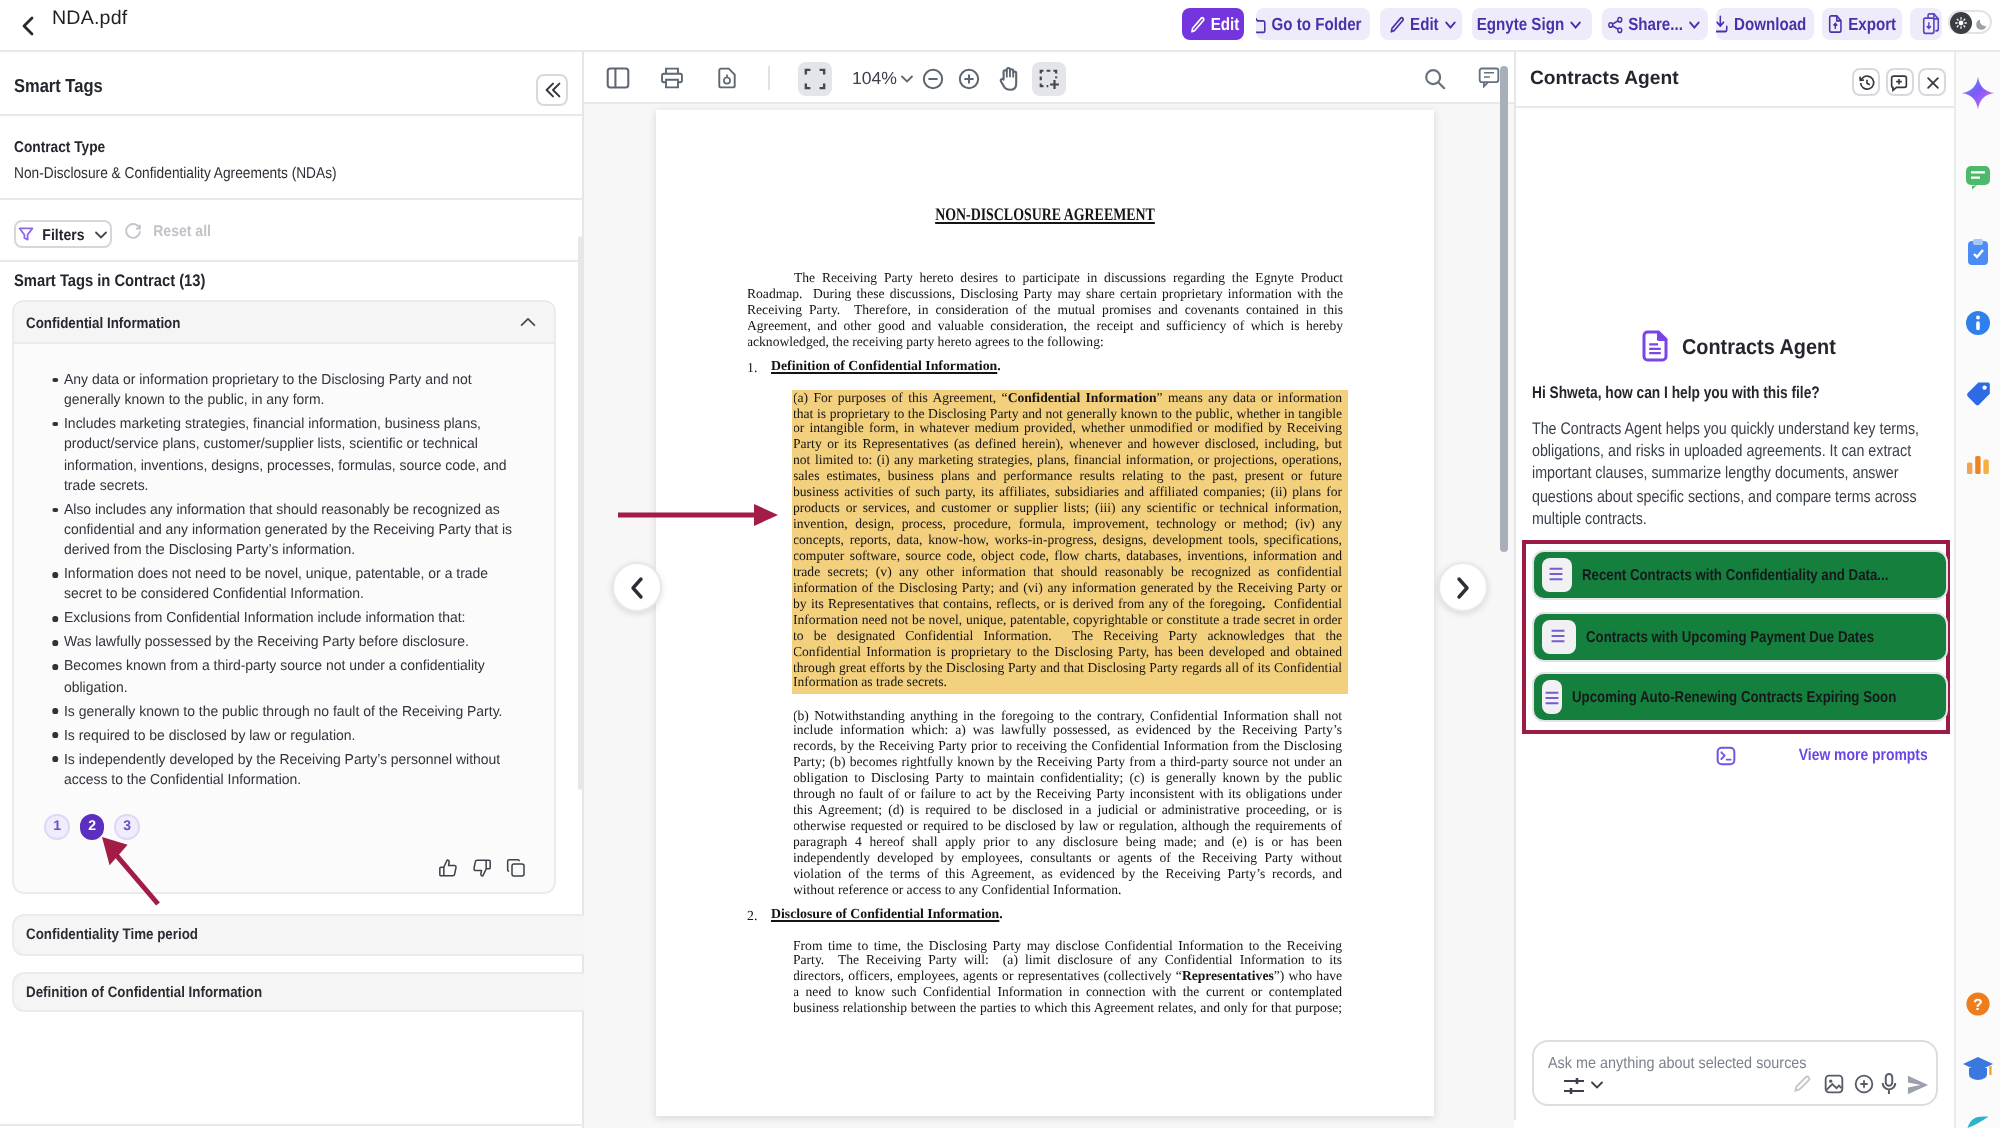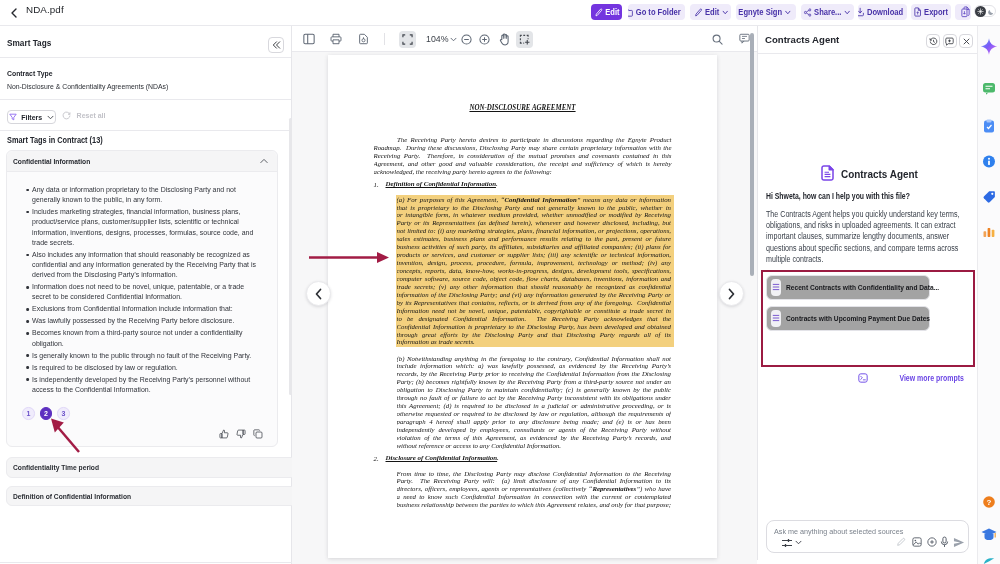--- a/index.html
+++ b/index.html
@@ -13,27 +13,27 @@
 .tbtn svg { flex:0 0 auto; }
 
 #lpanel { left:0; top:26px; width:292px; height:538px; background:#fff; border-right:1px solid #e6e6ea; }
 .hdr { font-size:11px; font-weight:bold; color:#23262d; }
 .acc { position:absolute; left:6px; width:312px; background:#f5f5f6; border:1px solid #ebebee; border-radius:6px; }
 .acc .lbl { position:absolute; left:5.5px; top:50%; transform:translateY(-50%) scaleX(0.88); transform-origin:left center; font-size:7.6px; font-weight:bold; color:#2a2d33; white-space:nowrap; }
 .chev { position:absolute; right:9px; top:50%; transform:translateY(-50%); }
 
 #center { left:292px; top:26px; width:465px; height:538px; background:#f7f7f8; }
 #ctoolbar { position:absolute; left:0; top:0; width:465px; height:26px; background:#fff; border-bottom:1px solid #e9e9ed; }
-#page { position:absolute; left:36px; top:29px; width:389px; height:503px; background:#fff; box-shadow:0 1px 4px rgba(60,60,70,0.18);font-style:italic; }
+#page { position:absolute; left:36px; top:29px; width:389px; height:503px; background:#fff; box-shadow:0 1px 4px rgba(60,60,70,0.18); }
 .serif { font-family:"Liberation Serif", serif; color:#141414; }
 .ln { font-size:6.8px; line-height:7.95px; height:7.95px; text-align:justify; text-align-last:justify; white-space:normal; overflow:hidden; }
 .ln.last { text-align-last:left; }
 
 #rpanel { left:757px; top:22px; width:220px; height:538px; background:#fff; border-left:1px solid #e6e6ea; }
-.pcard { position:absolute; left:8px; width:164px; height:25px; background:#a3a3a3; border:1px solid #e3e3e8; border-radius:6px; display:flex; align-items:center; }
+.pcard { position:absolute; left:8px; width:208px; height:25px; background:#15803d; border:1px solid #e3e3e8; border-radius:6px; display:flex; align-items:center; }
 .pcard .ic { width:17px; height:17px; margin-left:3.5px; background:#f1f1f4; border-radius:4px; display:flex; align-items:center; justify-content:center; }
 .pcard .tx { margin-left:5px; font-size:7.9px; font-weight:bold; color:#17181c; white-space:nowrap; transform:scaleX(0.84); transform-origin:left center; }
 
 #strip { left:977px; top:26px; width:23px; height:538px; background:#fbfbfc; border-left:1px solid #ebebee; }
 .sic { position:absolute; left:50%; transform:translateX(-50%); }
 #blt li { position:relative; font-size:7.2px; line-height:10.2px; color:#30333a; margin-bottom:1.8px; white-space:nowrap; transform:scaleX(0.97); transform-origin:left top; }
 #blt li::before { content:""; position:absolute; left:-6px; top:3.7px; width:2.6px; height:2.6px; border-radius:50%; background:#30333a; }
 .sqz { transform:scaleX(0.88); transform-origin:left center; white-space:nowrap; }
 .pgc { width:12.5px; height:12.5px; border-radius:50%; background:#f0ecfc; border:1px solid #e0d7f8; color:#6a4fc8; font-size:7px; font-weight:bold; display:flex; align-items:center; justify-content:center; }
 .pgc.sel { background:#5d2fc0; border-color:#5d2fc0; color:#fff; }
@@ -425,22 +425,30 @@
     <div class="tx">Recent Contracts with Confidentiality and Data...</div>
   </div>
   <div class="pcard" style="top:283.5px;">
     <div class="ic">
         <svg width="10" height="10" viewBox="0 0 10 10">
           <path d="M1.8 2.4 L8.2 2.4 M1.8 5 L8.2 5 M1.8 7.6 L8.2 7.6" stroke="#7a5ad0" stroke-width="1"></path>
         </svg>
       </div>
     <div class="tx">Contracts with Upcoming Payment Due Dates</div>
   </div>
-
-  <div class="abs" style="right:13px;top:351px;display:flex;align-items:center;gap:20px;padding-left:21px;">
+  <div class="pcard" style="top:314px;">
+    <div class="ic">
+        <svg width="10" height="10" viewBox="0 0 10 10">
+          <path d="M1.8 2.4 L8.2 2.4 M1.8 5 L8.2 5 M1.8 7.6 L8.2 7.6" stroke="#7a5ad0" stroke-width="1"></path>
+        </svg>
+      </div>
+    <div class="tx">Upcoming Auto-Renewing Contracts Expiring Soon</div>
+  </div>
+
+  <div class="abs" style="right:13px;top:351px;display:flex;gap:20px;padding-left:21px;">
     <svg width="10" height="10" viewBox="0 0 12 12">
         <rect x="1" y="1" width="10" height="10" rx="2.4" fill="none" stroke="#7452e8" stroke-width="1.2"></rect>
         <path d="M3.2 3.8 L5.2 5.8 L3.2 7.8" stroke="#7452e8" stroke-width="1.1" fill="none" stroke-linecap="round" stroke-linejoin="round"></path>
         <path d="M6.4 8.2 L8.8 8.2" stroke="#7452e8" stroke-width="1.1" stroke-linecap="round"></path>
       </svg>
     <span style="font-size:8.2px;font-weight:bold;color:#6b46e5;transform:scaleX(0.85);transform-origin:right center;white-space:nowrap;">View more prompts</span>
   </div>
 
   <div class="abs" style="left:8px;top:498px;width:203px;height:33px;border:1px solid #dcdce1;border-radius:8px;background:#fff;">
     <div style="position:absolute;left:7px;top:6px;font-size:8px;color:#7b828c;white-space:nowrap;transform:scaleX(0.9);transform-origin:left top;">Ask me anything about selected sources</div>

